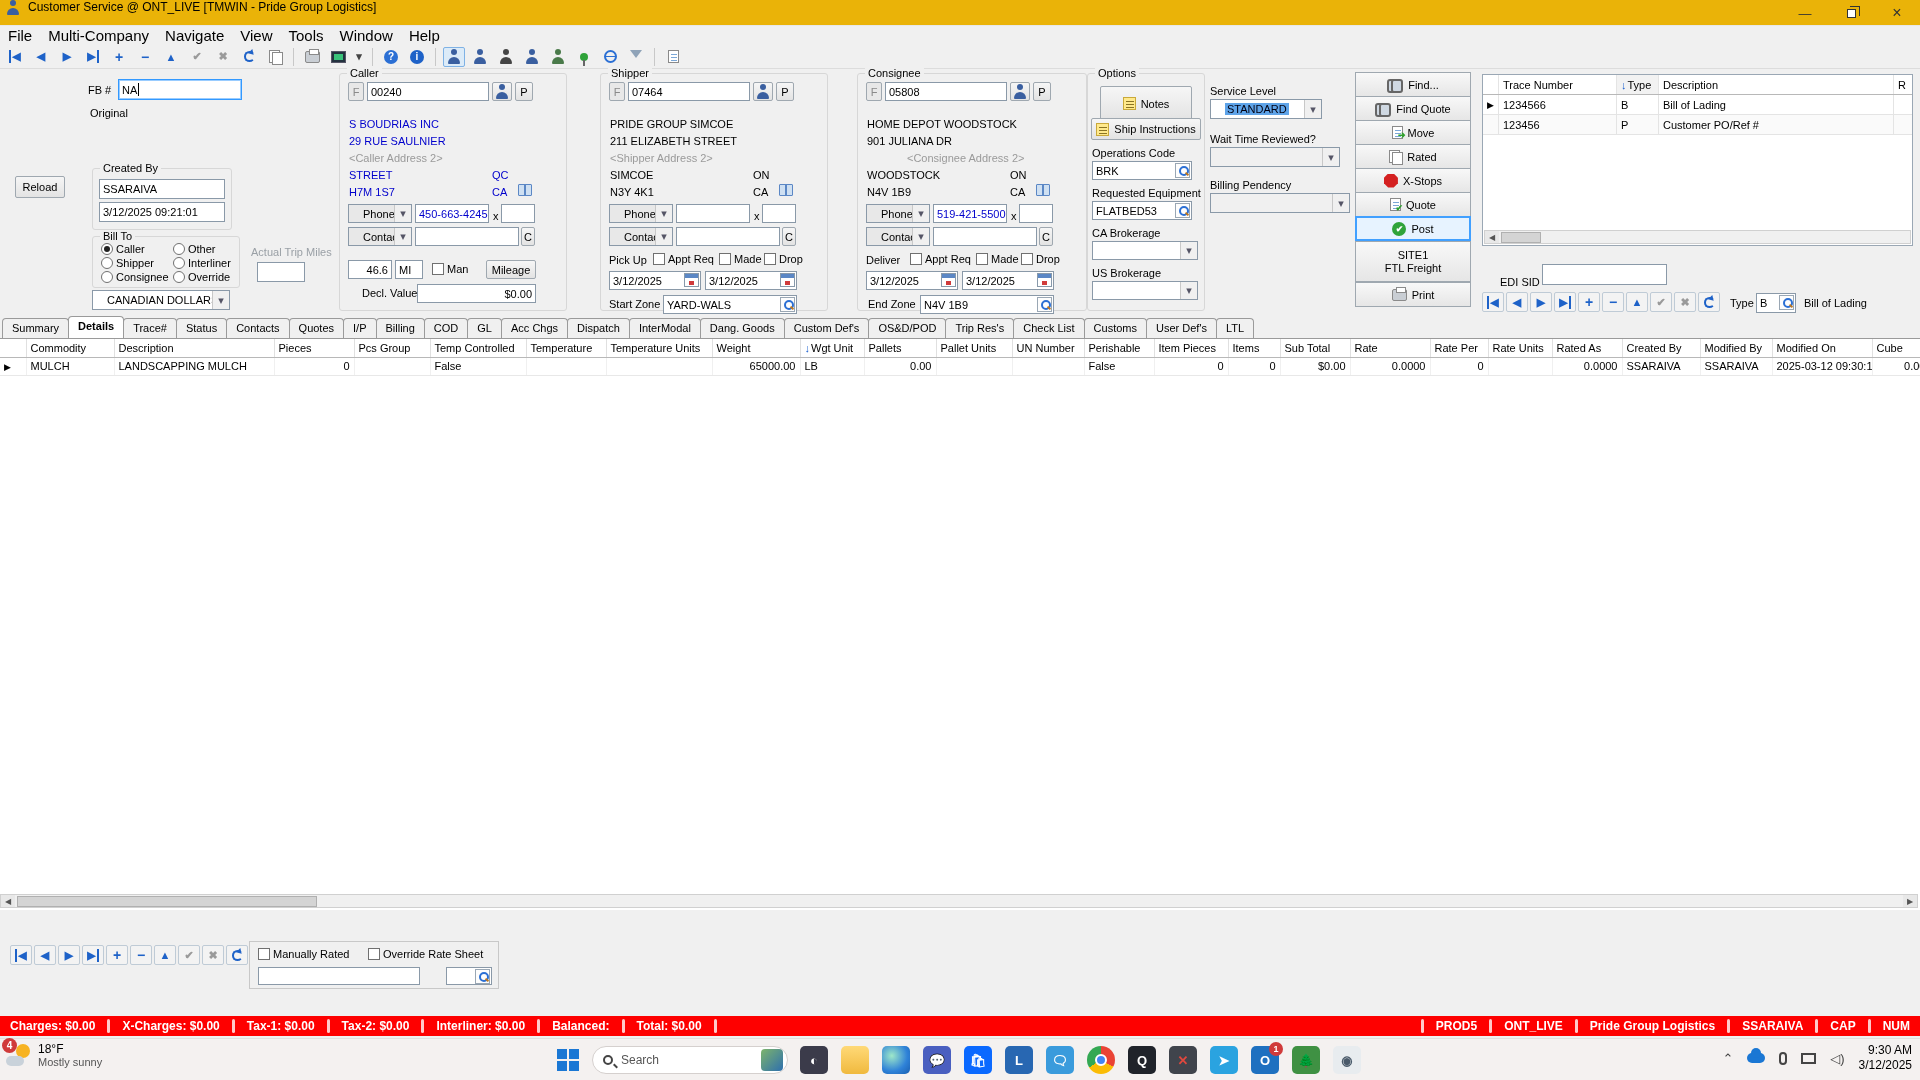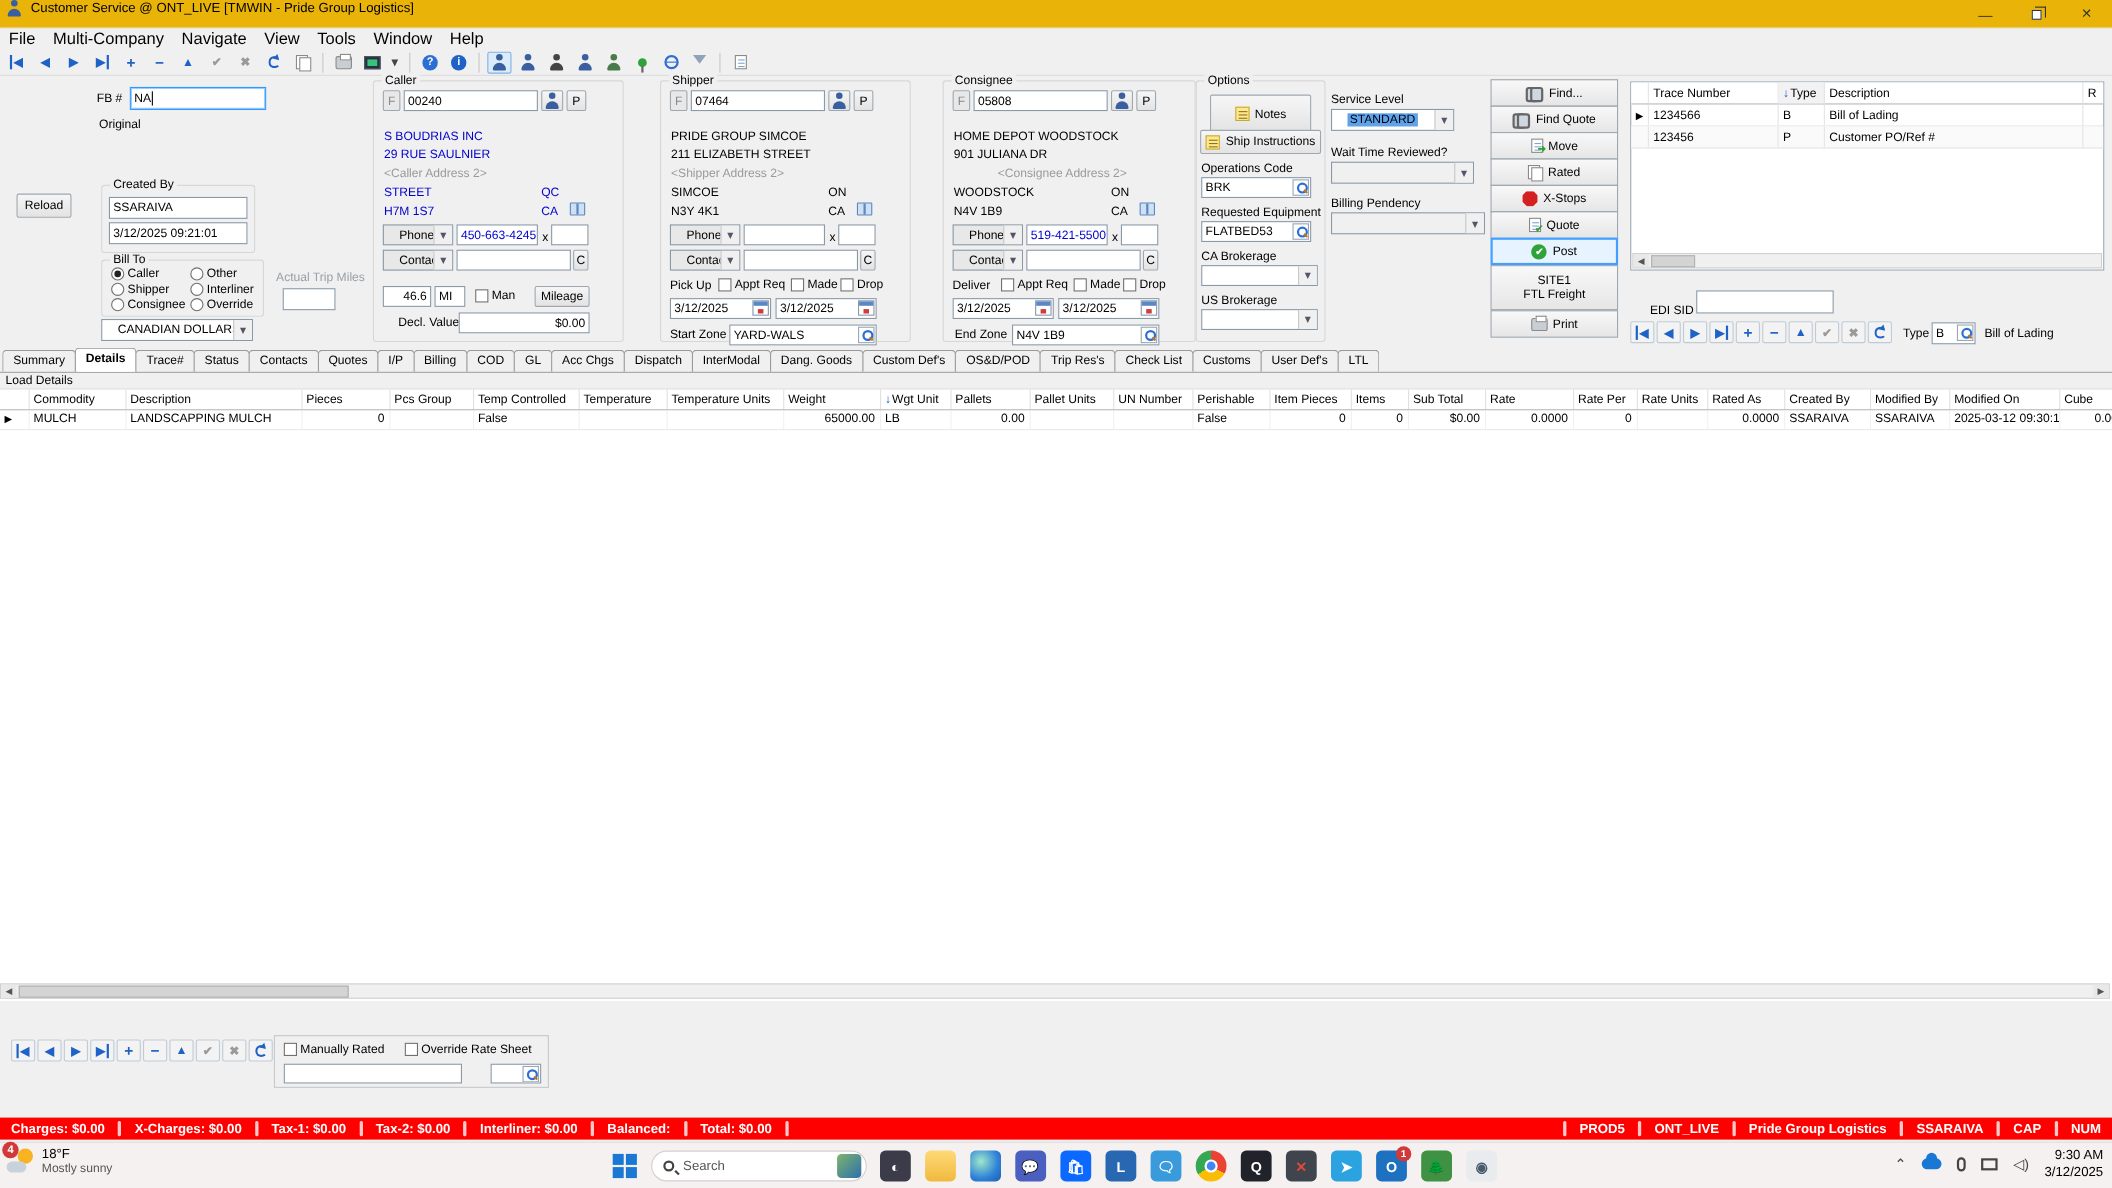--- a/index.html
+++ b/index.html
@@ -635,21 +635,20 @@
     <span class="tab">Custom Def's</span>
     <span class="tab">OS&amp;D/POD</span>
     <span class="tab">Trip Res's</span>
     <span class="tab">Check List</span>
     <span class="tab">Customs</span>
     <span class="tab">User Def's</span>
     <span class="tab">LTL</span>
   </div>
 
   <div class="loadpanel">
-    <div class="loadcap">Load Details</div>
     <table class="ld">
       <colgroup>
         <col style="width:26px;">
           <col style="width:88px;">
           <col style="width:160px;">
           <col style="width:80px;">
           <col style="width:76px;">
         <col style="width:96px;">
           <col style="width:80px;">
           <col style="width:106px;">

